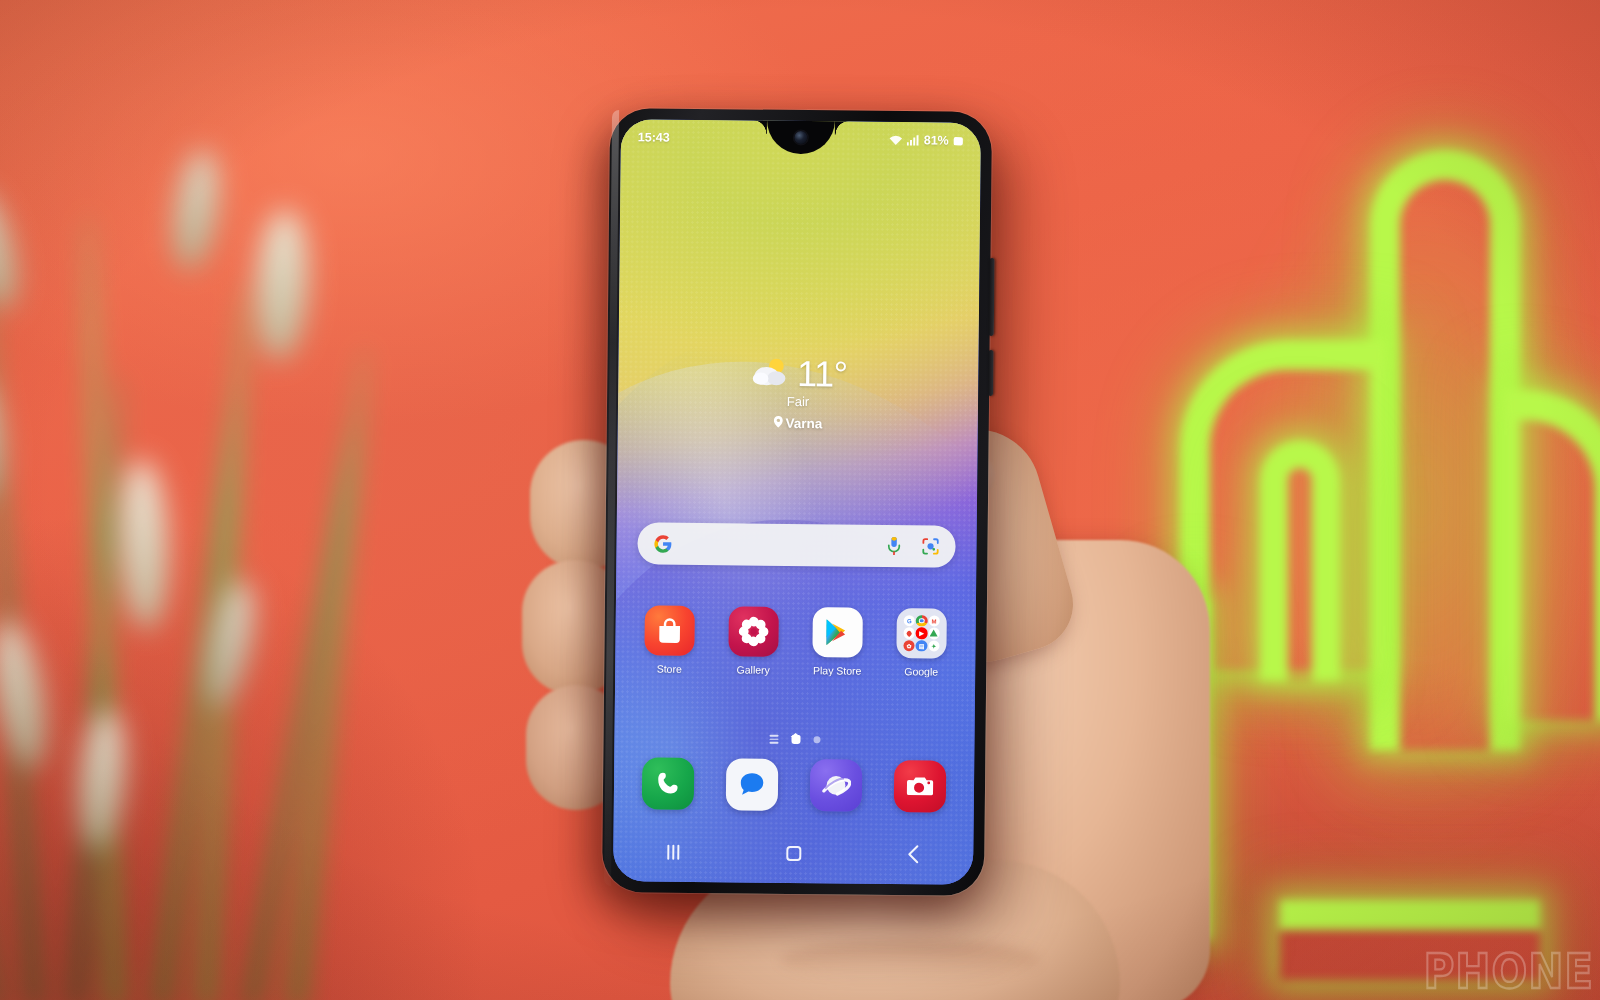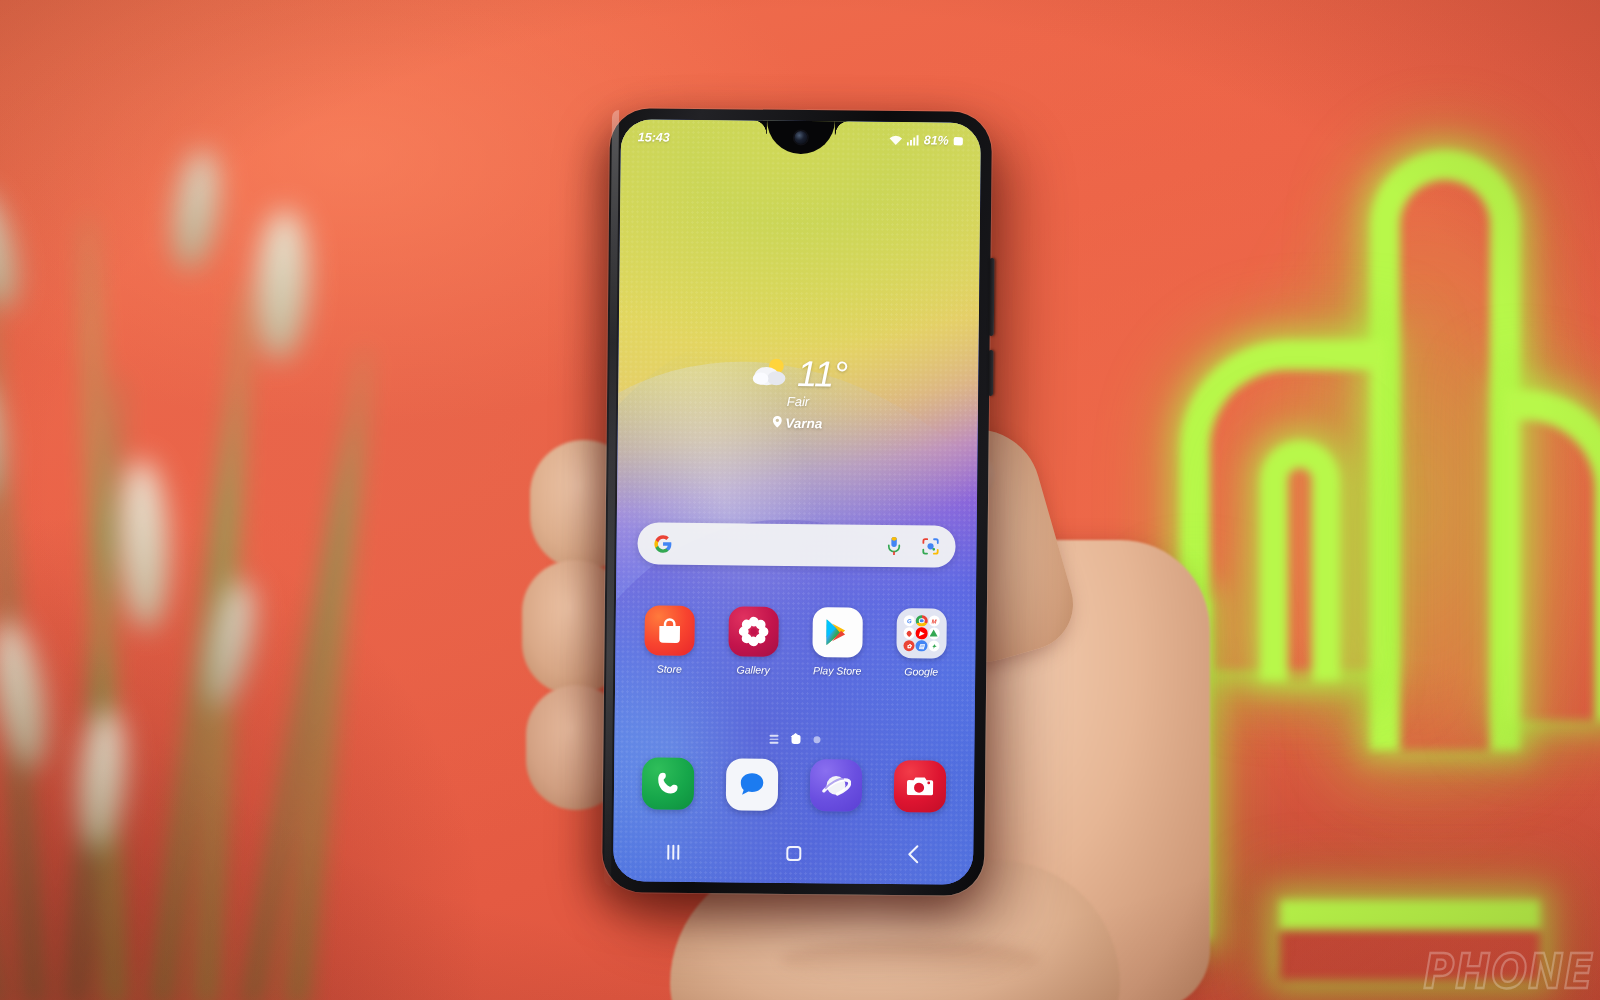--- a/index.html
+++ b/index.html
@@ -4,21 +4,21 @@
 <style>
   * { margin:0; padding:0; box-sizing:border-box; }
   html,body { width:1600px; height:1000px; overflow:hidden; }
   body {
     font-family:"Liberation Sans", sans-serif;
     background:#000;
     position:relative;
   }
 
   
-  #scene { position:absolute; inset:0; overflow:hidden;font-style:italic; }
+  #scene { position:absolute; inset:0; overflow:hidden; }
 
   .bg-wall {
     position:absolute; inset:0;
     background:
       radial-gradient(ellipse 900px 700px at 22% 42%, #e8654a 0%, rgba(232,101,74,0) 62%),
       radial-gradient(ellipse 1000px 900px at 78% 55%, #ef6b4a 0%, rgba(239,107,74,0) 65%),
       linear-gradient(160deg, #f0704e 0%, #ec6247 38%, #e45a42 68%, #d6503c 100%);
   }
   .wall-glow-tl {
     position:absolute; left:-8%; top:-12%; width:60%; height:55%;

